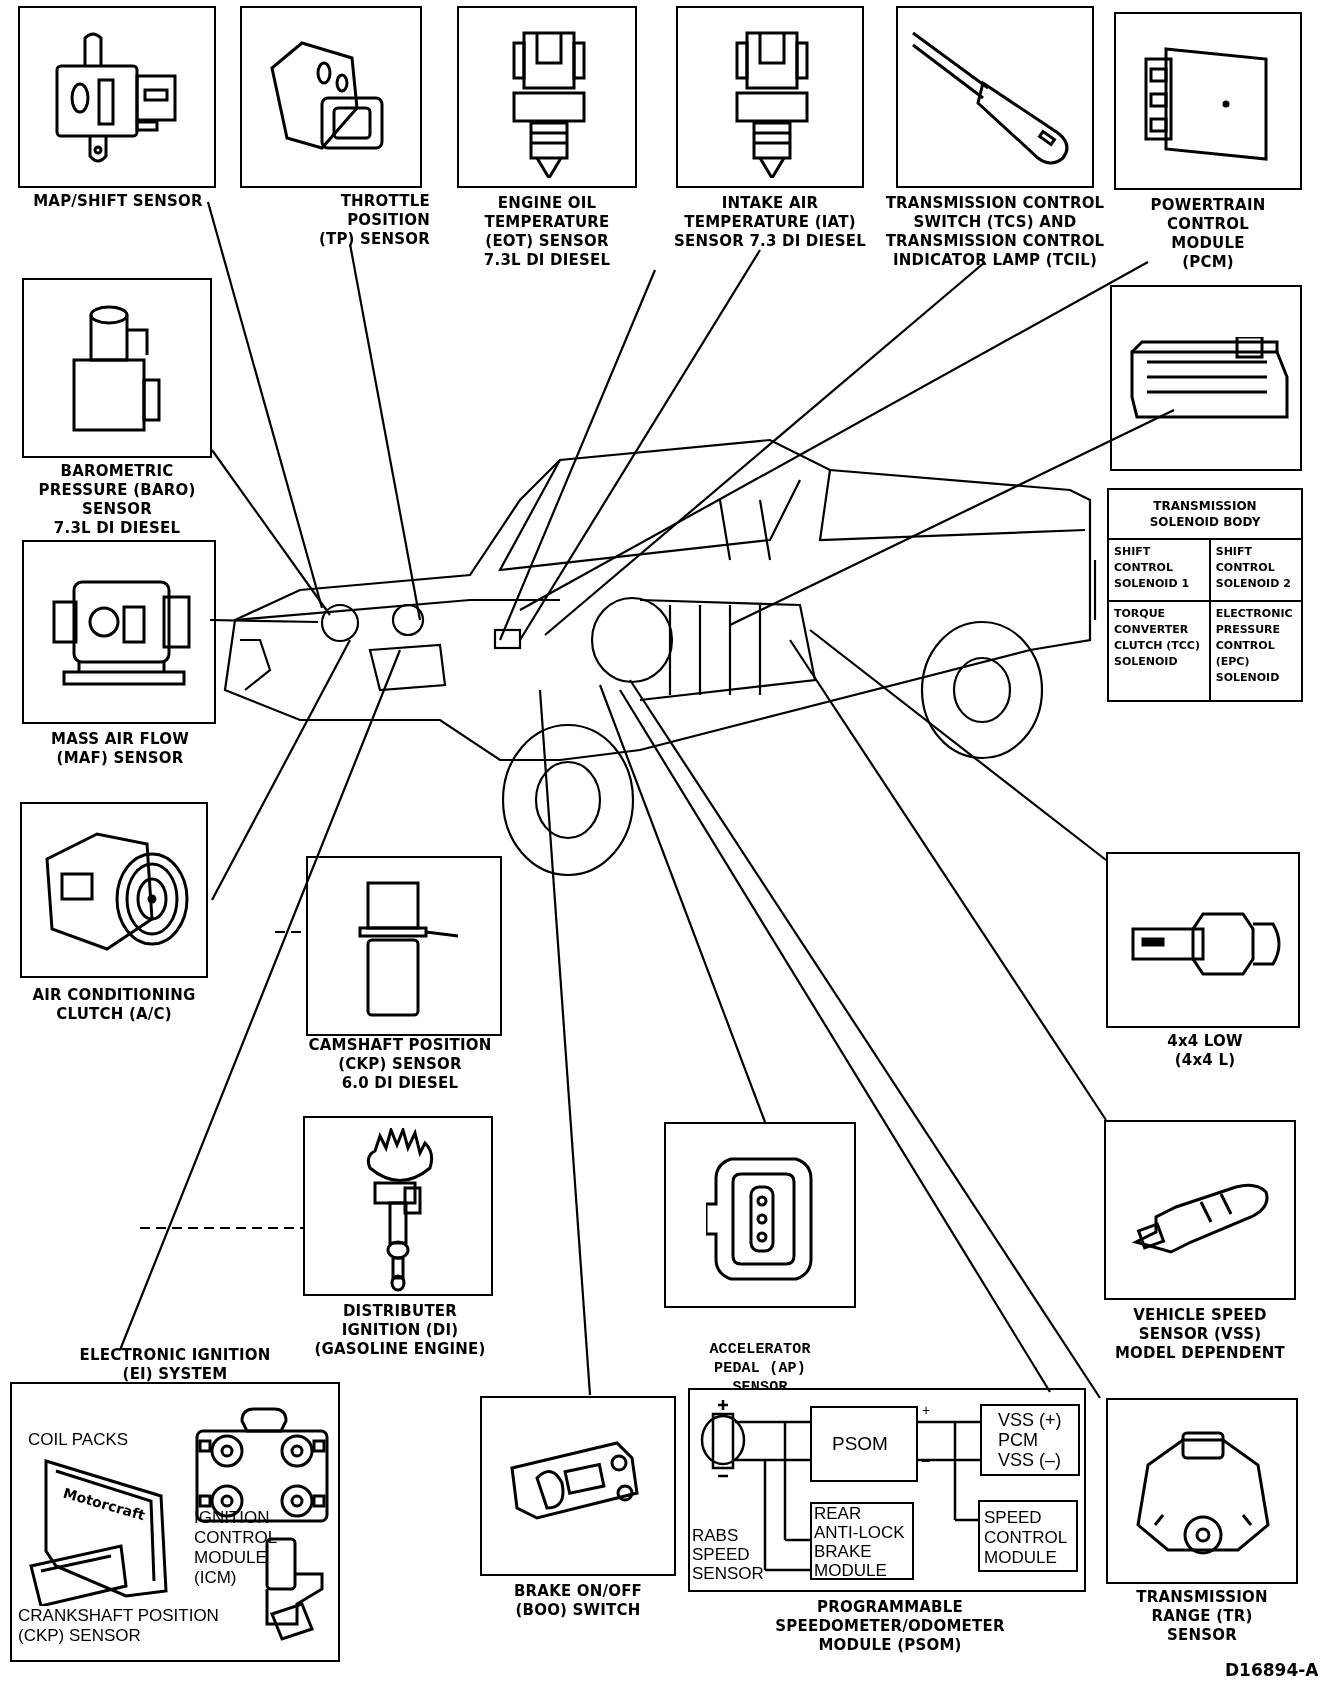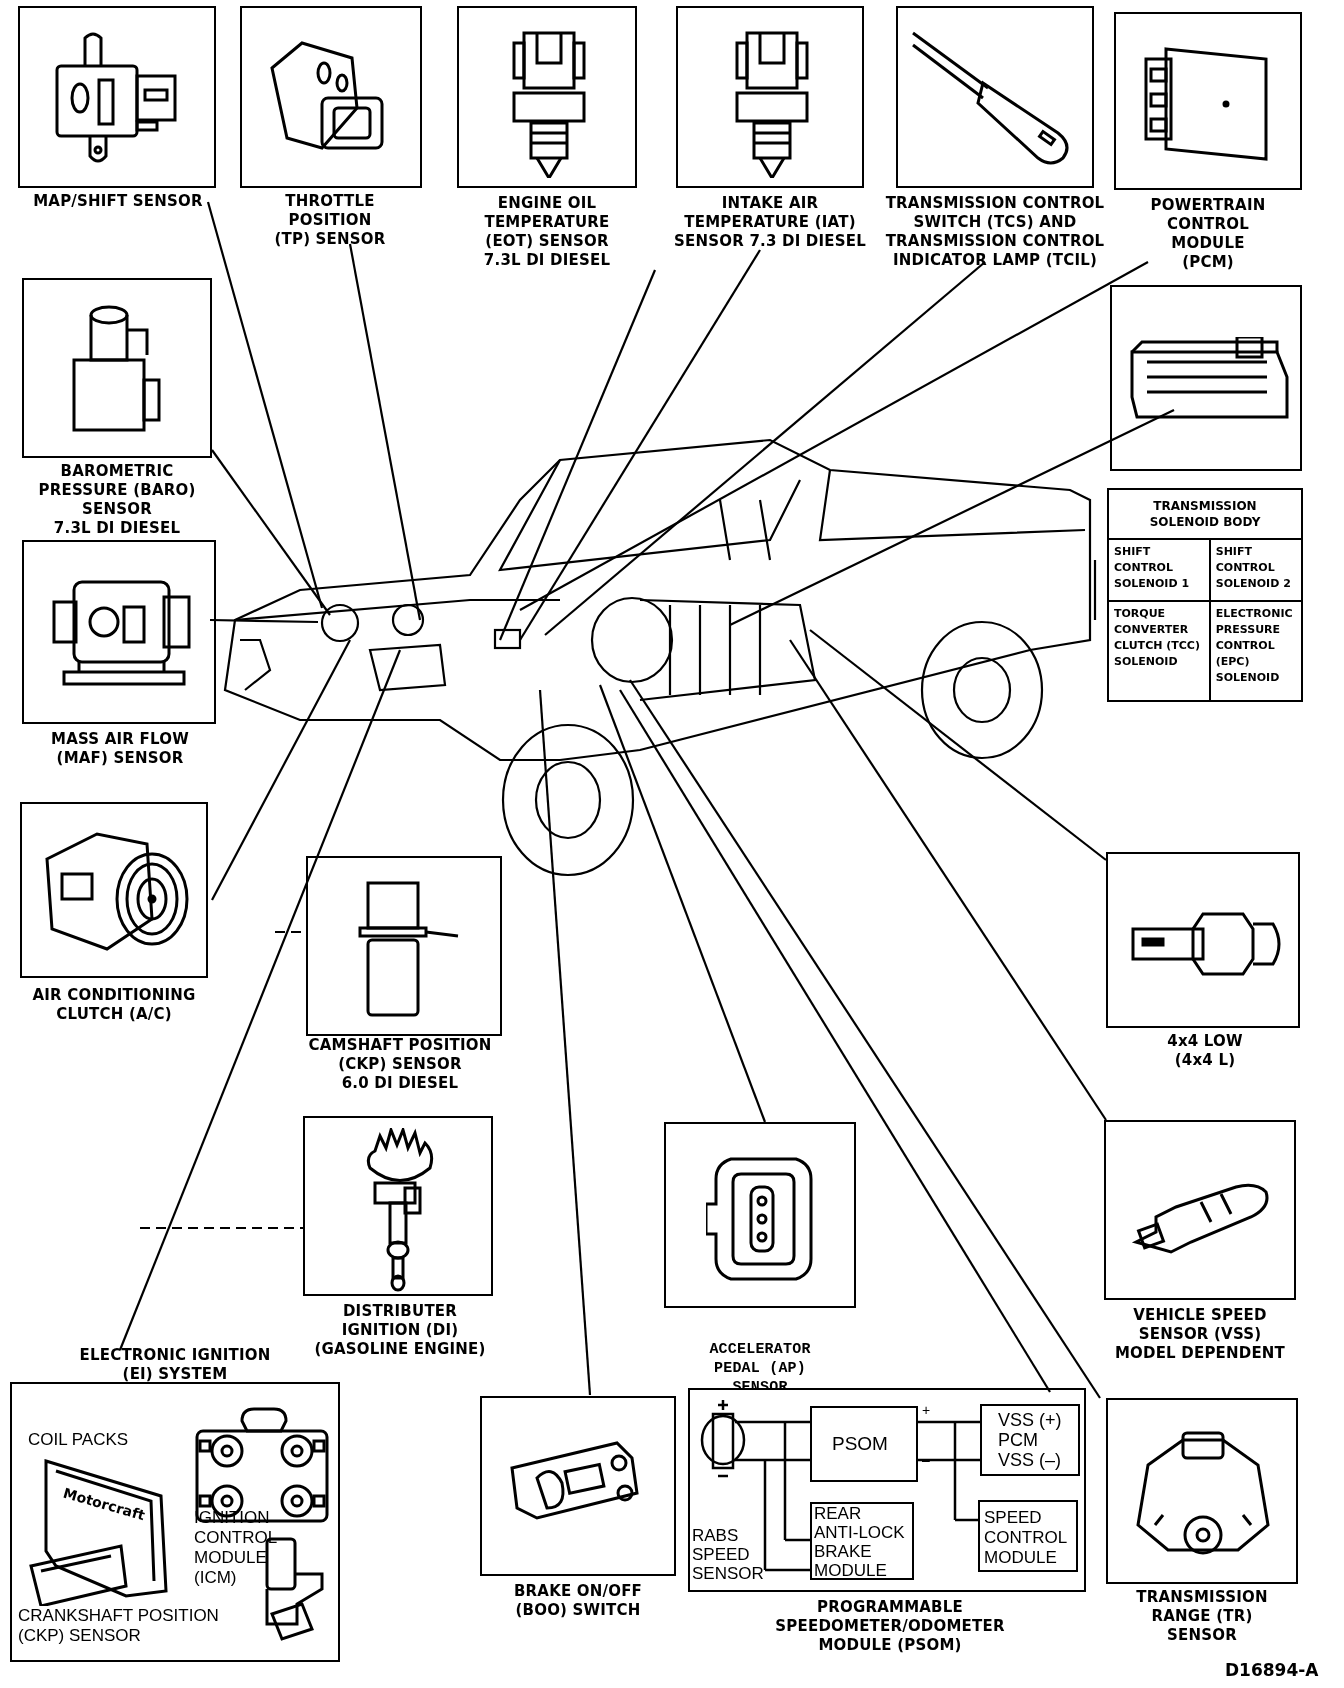--- a/index.html
+++ b/index.html
@@ -39,21 +39,21 @@
   <div class="icon" style="left:20px;top:20px;width:140px;height:140px;">
     <svg viewBox="0 0 140 140" fill="none" stroke="#000" stroke-width="3">
         <path d="M10 40 L40 15 L90 30 L95 80 L60 120 L25 110 Z"></path>
         <rect x="60" y="70" width="60" height="50" rx="6"></rect>
         <rect x="72" y="80" width="36" height="30" rx="4"></rect>
         <ellipse cx="62" cy="45" rx="6" ry="10"></ellipse>
         <ellipse cx="80" cy="55" rx="5" ry="8"></ellipse>
       </svg>
   </div>
 </div>
-<div class="lbl" style="left:230px;top:192px;width:200px;">THROTTLE
+<div class="lbl" style="left:230px;top:192px;width:200px;text-align:right;">THROTTLE
 POSITION
 (TP) SENSOR</div>
 
 <div class="box" style="left:457px;top:6px;width:180px;height:182px;">
   <div class="icon" style="left:50px;top:20px;width:80px;height:150px;">
     <svg viewBox="0 0 80 150" fill="none" stroke="#000" stroke-width="3">
         <rect x="15" y="5" width="50" height="55"></rect>
         <rect x="5" y="15" width="10" height="35"></rect>
         <rect x="65" y="15" width="10" height="35"></rect>
         <path d="M28 5 v30 h24 v-30"></path>

